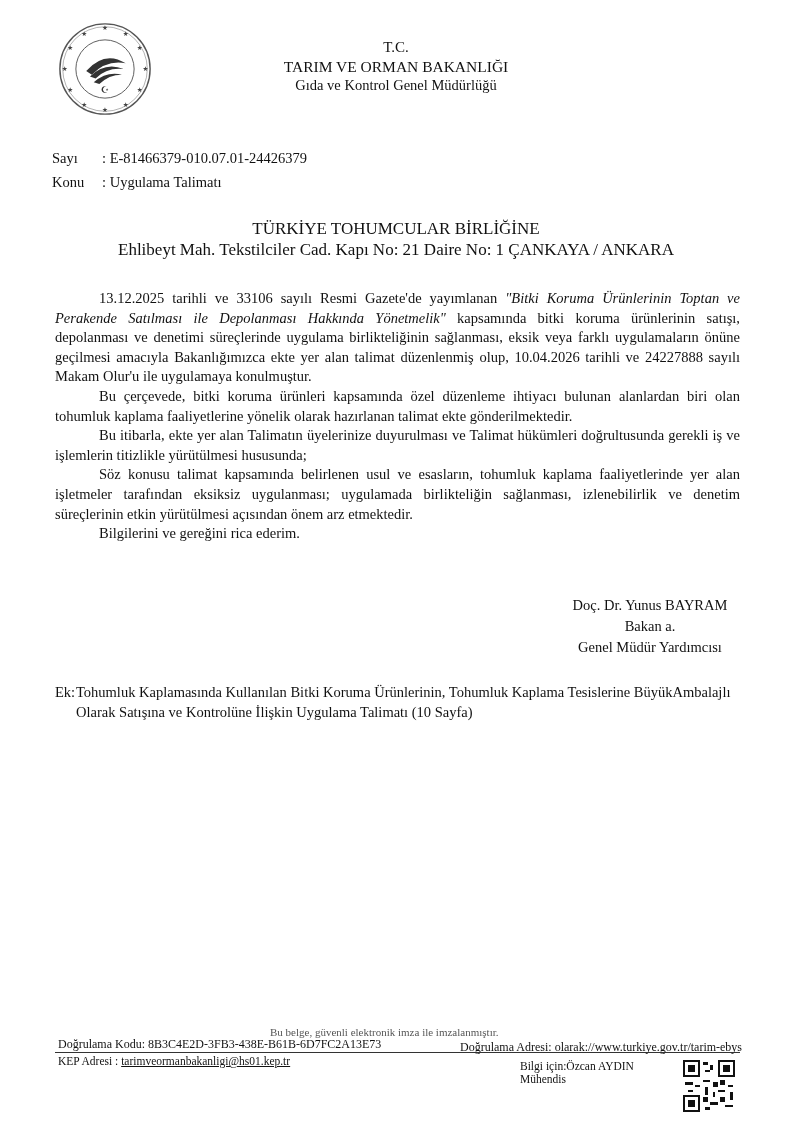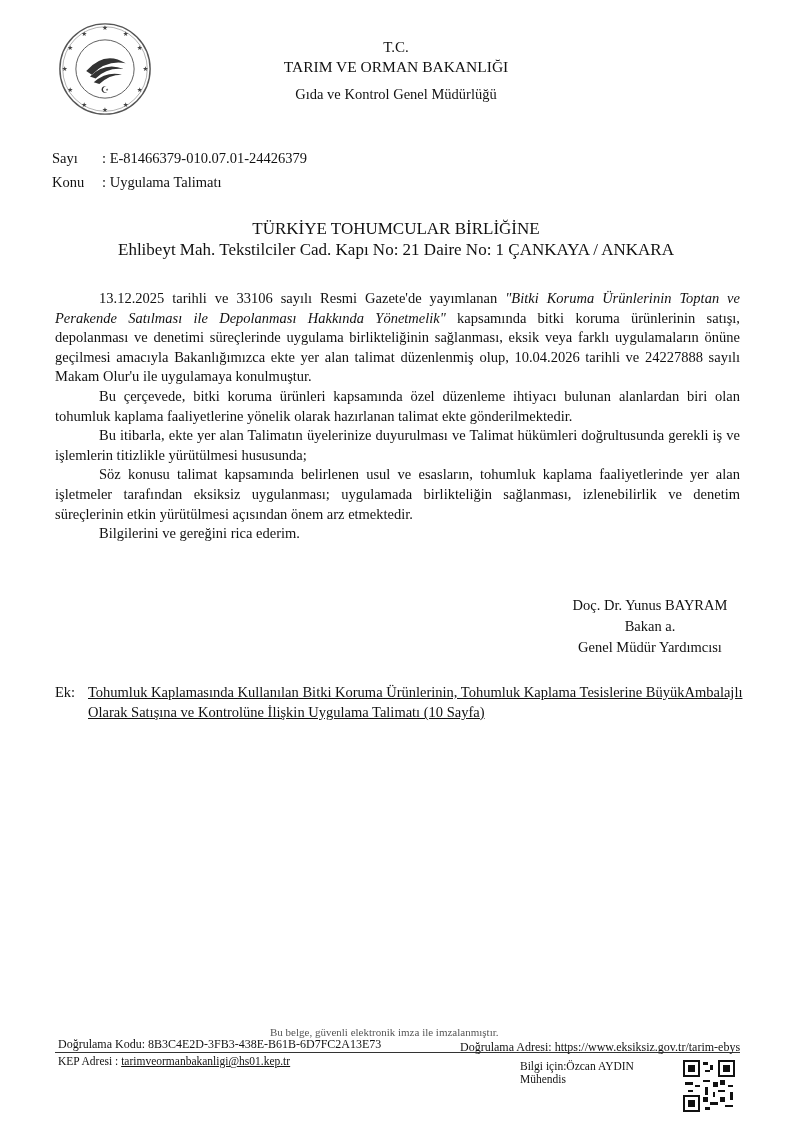--- a/index.html
+++ b/index.html
@@ -5,38 +5,38 @@
     html, body { margin: 0; padding: 0; background: #ffffff; }
     body {
       width: 792px; height: 1127px; position: relative; overflow: hidden;
       font-family: "Liberation Serif", serif; color: #111111;
     }
     .abs { position: absolute; }
     .seal { left: 58px; top: 22px; width: 94px; height: 94px; }
     .hdr { left: 200px; width: 392px; text-align: center; font-size: 15px; line-height: 19px; }
     .hdr1 { top: 38px; }
     .hdr2 { top: 57px; font-size: 15.5px; }
-    .hdr3 { top: 85px; font-size: 14.5px; }
+    .hdr3 { top: 76px; font-size: 14.5px; }
     .meta { left: 52px; font-size: 14.5px; }
     .meta .lbl { display: inline-block; width: 50px; }
     .meta1 { top: 150px; }
     .meta2 { top: 174px; }
     .recip { left: 60px; width: 672px; text-align: center; font-size: 17px; }
     .recip1 { top: 219px; }
     .recip2 { top: 240px; }
     .body {
       left: 55px; width: 685px; top: 289px; font-size: 14.5px; line-height: 19.6px;
       text-align: justify;
     }
     .body p { margin: 0; text-indent: 44px; }
     .body em { font-style: italic; }
     .sig { left: 540px; width: 220px; text-align: center; font-size: 14.5px; line-height: 21px; top: 595px; }
     .ek { left: 55px; width: 700px; top: 682px; font-size: 14.5px; line-height: 20px; }
     .ek .ek-lbl { position: absolute; left: 0; top: 0; }
-    .ek .ek-txt { margin-left: 33px; text-decoration: underline; }
+    .ek .ek-txt { margin-left: 21px; }
     .foot-sig { left: 270px; top: 1026px; font-size: 11px; color: #555; }
     .foot-code { left: 58px; top: 1037px; font-size: 12px; }
     .foot-addr-v { left: 460px; top: 1040px; font-size: 12px; }
     .foot-line { left: 55px; width: 685px; top: 1052px; height: 1px; background: #333; }
     .foot-left { left: 58px; top: 1055px; font-size: 11.5px; line-height: 12.5px; }
     .foot-left .kep { text-decoration: underline; }
     .foot-right { left: 520px; width: 160px; top: 1060px; text-align: left; font-size: 11.5px; line-height: 12.5px; }
     .qr { left: 683px; top: 1060px; width: 52px; height: 52px; }
   </style>
 </head>
@@ -94,21 +94,21 @@
   <div>Genel Müdür Yardımcısı</div>
 </div>
 
 <div class="abs ek">
   <span class="ek-lbl">Ek:</span>
   <div class="ek-txt">Tohumluk Kaplamasında Kullanılan Bitki Koruma Ürünlerinin, Tohumluk Kaplama Tesislerine BüyükAmbalajlı Olarak Satışına ve Kontrolüne İlişkin Uygulama Talimatı (10 Sayfa)</div>
 </div>
 
 <div class="abs foot-sig">Bu belge, güvenli elektronik imza ile imzalanmıştır.</div>
 <div class="abs foot-code">Doğrulama Kodu: 8B3C4E2D-3FB3-438E-B61B-6D7FC2A13E73</div>
-<div class="abs foot-addr-v">Doğrulama Adresi: https://www.eksiksiz.gov.tr/tarim-ebys</div>
+<div class="abs foot-addr-v">Doğrulama Adresi: olarak://www.turkiye.gov.tr/tarim-ebys</div>
 <div class="abs foot-line"></div>
 
 <div class="abs foot-left">
   <div><span>KEP Adresi : </span><span class="kep">tarimveormanbakanligi@hs01.kep.tr</span></div>
 </div>
 
 <div class="abs foot-right">
   <div>Bilgi için:Özcan AYDIN</div>
   <div>Mühendis</div>
 </div>

